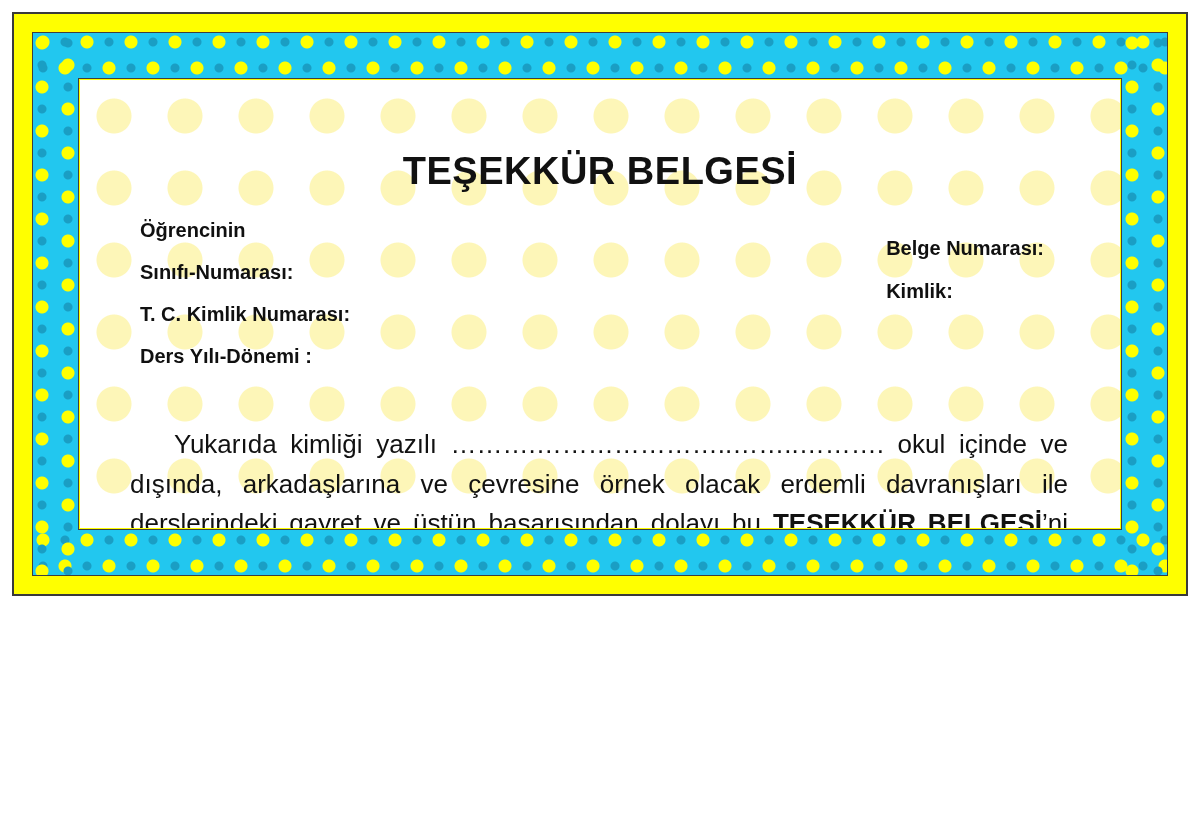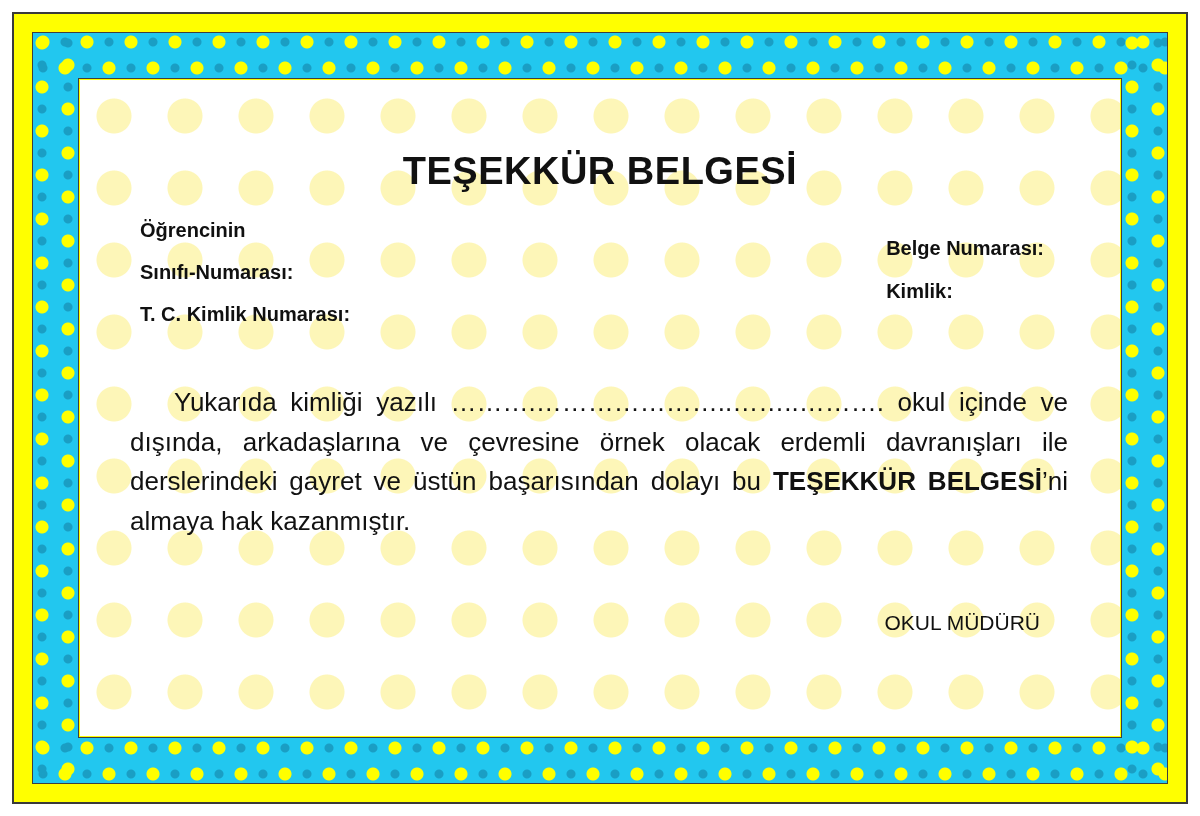--- a/index.html
+++ b/index.html
@@ -11,21 +11,21 @@
     width: 1200px;
     height: 816px;
     font-family: "Liberation Sans", sans-serif;
     overflow: hidden;
   }
 
   
   .certificate {
     position: relative;
     width: 1176px;
-    height: 792px;
+    height: 584px;
     margin: 12px;
     box-sizing: border-box;
     background: #ffff00;           
     border: 2px solid #3a3a3a;
     overflow: hidden;
   }
 
   
   .deco-band {
     position: absolute;
@@ -179,20 +179,21 @@
   <div class="paper">
     <div class="paper-inner">
 
       <h1 class="title">TEŞEKKÜR BELGESİ</h1>
 
       <div class="fields">
         <div class="fields-left">
           <div class="field-label">Öğrencinin</div>
           <div class="field-label">Sınıfı-Numarası:</div>
           <div class="field-label">T. C. Kimlik Numarası:</div>
+          <div class="field-label">Ders Yılı-Dönemi :</div>
         </div>
         <div class="fields-right">
           <div class="field-label">Belge Numarası:</div>
           <div class="field-label">Kimlik:</div>
         </div>
       </div>
 
       <p class="body-text">
         <span class="indent"></span><span>Yukarıda kimliği yazılı ……….…………………..……..………. okul içinde ve dışında, arkadaşlarına ve çevresine örnek olacak erdemli davranışları ile derslerindeki gayret ve üstün başarısından dolayı bu </span><strong>TEŞEKKÜR BELGESİ</strong><span>’ni almaya hak kazanmıştır.</span>
       </p>

